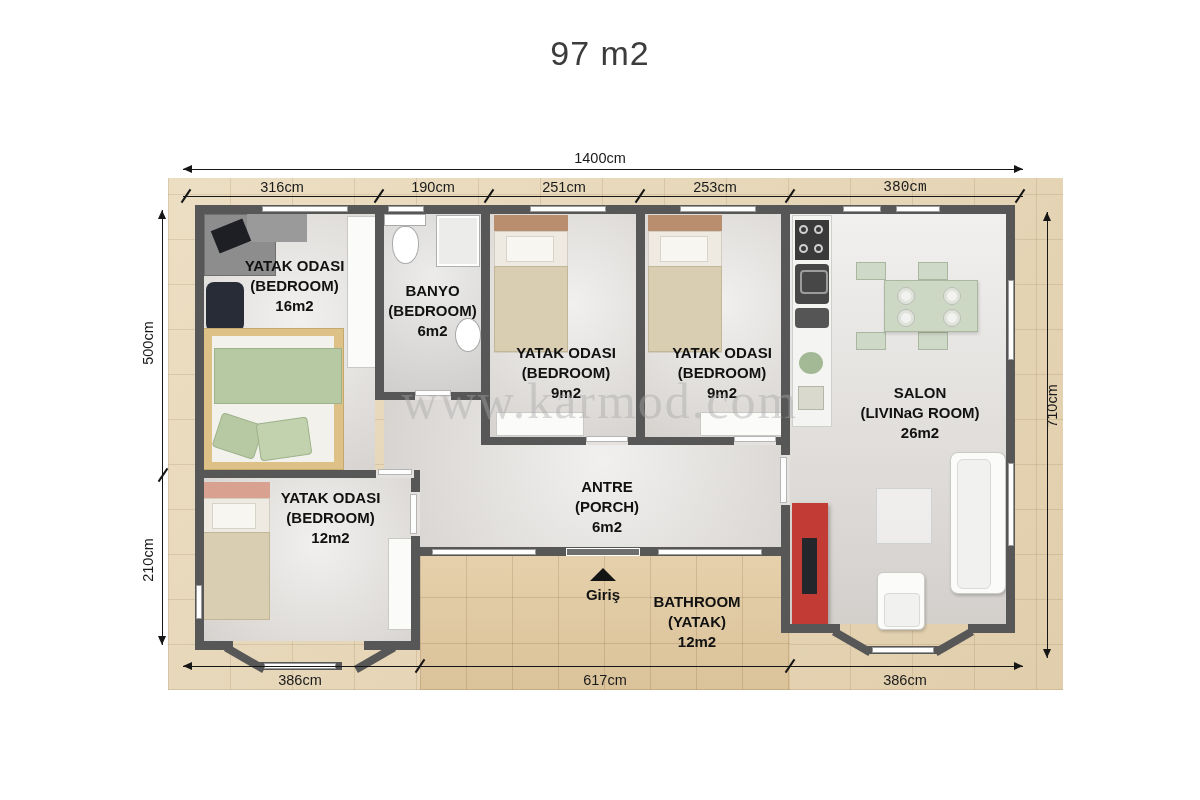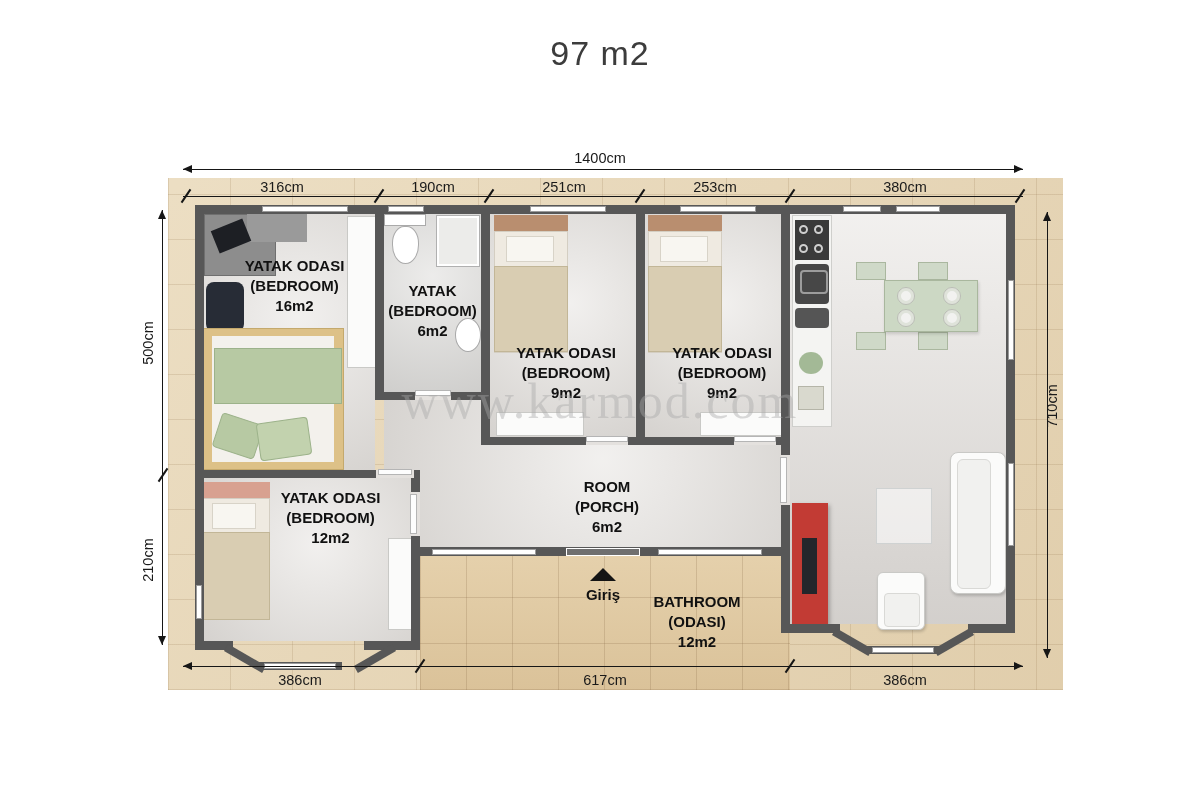--- a/index.html
+++ b/index.html
@@ -194,47 +194,52 @@
   <div class="wall" style="left:928px;top:628px;width:42px;height:8px;transform:rotate(-30deg);transform-origin:right top;"></div>
   <div class="wall" style="left:866px;top:646px;width:74px;height:8px;"></div>
   <div class="win" style="left:872px;top:647px;width:62px;height:6px;"></div>
 
   <div class="room-label" style="left:212px;top:256px;width:165px;">
     <div>YATAK ODASI</div>
     <div>(BEDROOM)</div>
     <div>16m2</div>
   </div>
   <div class="room-label" style="left:370px;top:281px;width:125px;">
-    <div>YATAK</div>
+    <div>BANYO</div>
     <div>(BEDROOM)</div>
     <div>6m2</div>
   </div>
   <div class="room-label" style="left:500px;top:343px;width:132px;">
     <div>YATAK ODASI</div>
     <div>(BEDROOM)</div>
     <div>9m2</div>
   </div>
   <div class="room-label" style="left:656px;top:343px;width:132px;">
     <div>YATAK ODASI</div>
     <div>(BEDROOM)</div>
     <div>9m2</div>
   </div>
+  <div class="room-label" style="left:845px;top:383px;width:150px;">
+    <div>SALON</div>
+    <div>(LIVINaG ROOM)</div>
+    <div>26m2</div>
+  </div>
   <div class="room-label" style="left:248px;top:488px;width:165px;">
     <div>YATAK ODASI</div>
     <div>(BEDROOM)</div>
     <div>12m2</div>
   </div>
   <div class="room-label" style="left:538px;top:477px;width:138px;">
-    <div>ROOM</div>
+    <div>ANTRE</div>
     <div>(PORCH)</div>
     <div>6m2</div>
   </div>
   <div class="room-label" style="left:622px;top:592px;width:150px;">
     <div>BATHROOM</div>
-    <div>(ODASI)</div>
+    <div>(YATAK)</div>
     <div>12m2</div>
   </div>
 
   <div class="entr-arrow" style="left:590px;top:568px;"></div>
   <div class="room-label" style="left:562px;top:585px;width:82px;font-weight:bold;">Giriş</div>
 
   <div class="dim" style="left:560px;top:150px;width:80px;">1400cm</div>
   <div class="dim-line-h" style="left:183px;top:169px;width:840px;"></div>
   <div class="arr left" style="left:183px;top:165px;"></div>
   <div class="arr right" style="left:1014px;top:165px;"></div>
@@ -243,21 +248,21 @@
   <div class="tick" style="left:178px;top:195px;"></div>
   <div class="tick" style="left:371px;top:195px;"></div>
   <div class="tick" style="left:481px;top:195px;"></div>
   <div class="tick" style="left:632px;top:195px;"></div>
   <div class="tick" style="left:782px;top:195px;"></div>
   <div class="tick" style="left:1012px;top:195px;"></div>
   <div class="dim" style="left:242px;top:179px;width:80px;">316cm</div>
   <div class="dim" style="left:393px;top:179px;width:80px;">190cm</div>
   <div class="dim" style="left:524px;top:179px;width:80px;">251cm</div>
   <div class="dim" style="left:675px;top:179px;width:80px;">253cm</div>
-  <div class="dim" style="left:865px;top:179px;width:80px;">380cm</div>
+  <div class="dim" style="left:865px;top:179px;width:80px;font-family:Liberation Mono, monospace;">380cm</div>
 
   <div class="dim-line-v" style="left:162px;top:210px;height:435px;"></div>
   <div class="arr up" style="left:158px;top:210px;"></div>
   <div class="arr down" style="left:158px;top:636px;"></div>
   <div class="tick" style="left:155px;top:474px;"></div>
   <div class="dim rot" style="left:108px;top:335px;width:80px;">500cm</div>
   <div class="dim rot" style="left:108px;top:552px;width:80px;">210cm</div>
 
   <div class="dim-line-v" style="left:1047px;top:212px;height:446px;"></div>
   <div class="arr up" style="left:1043px;top:212px;"></div>

